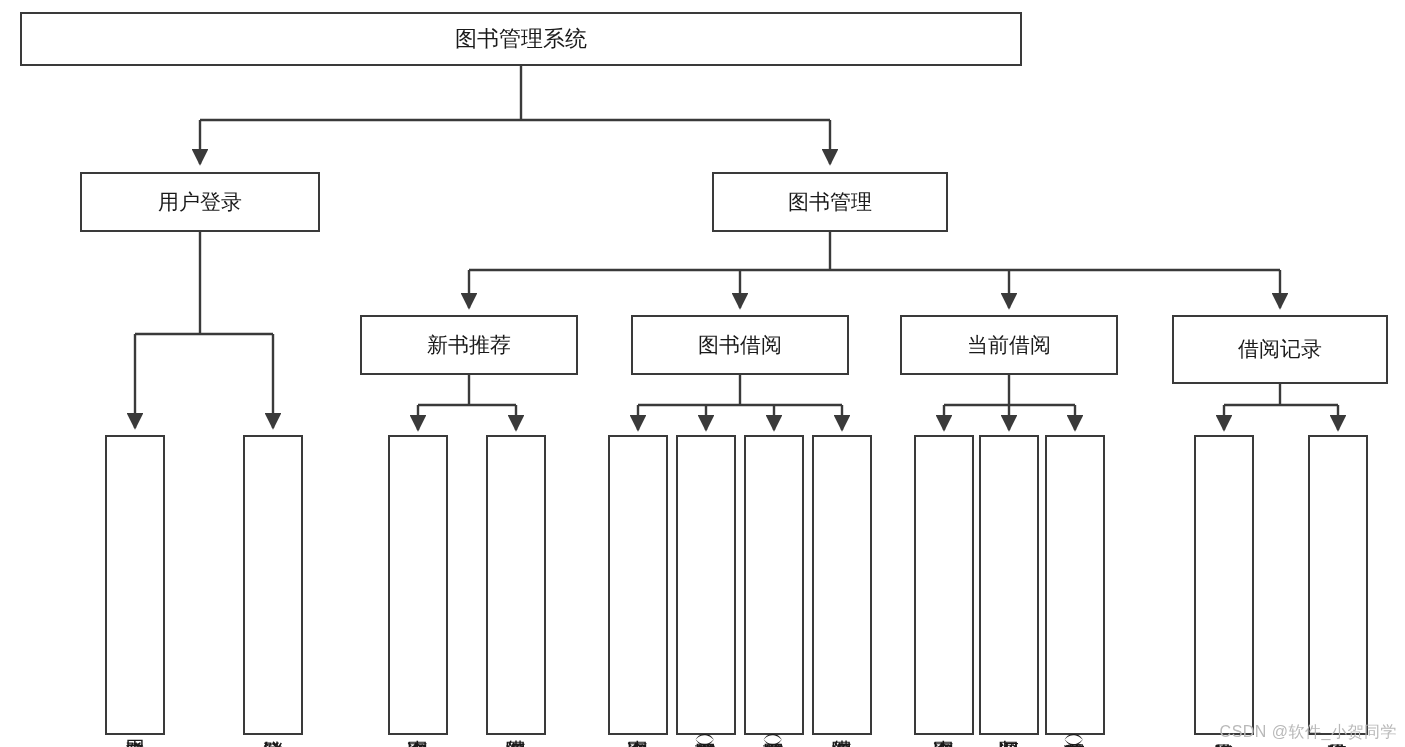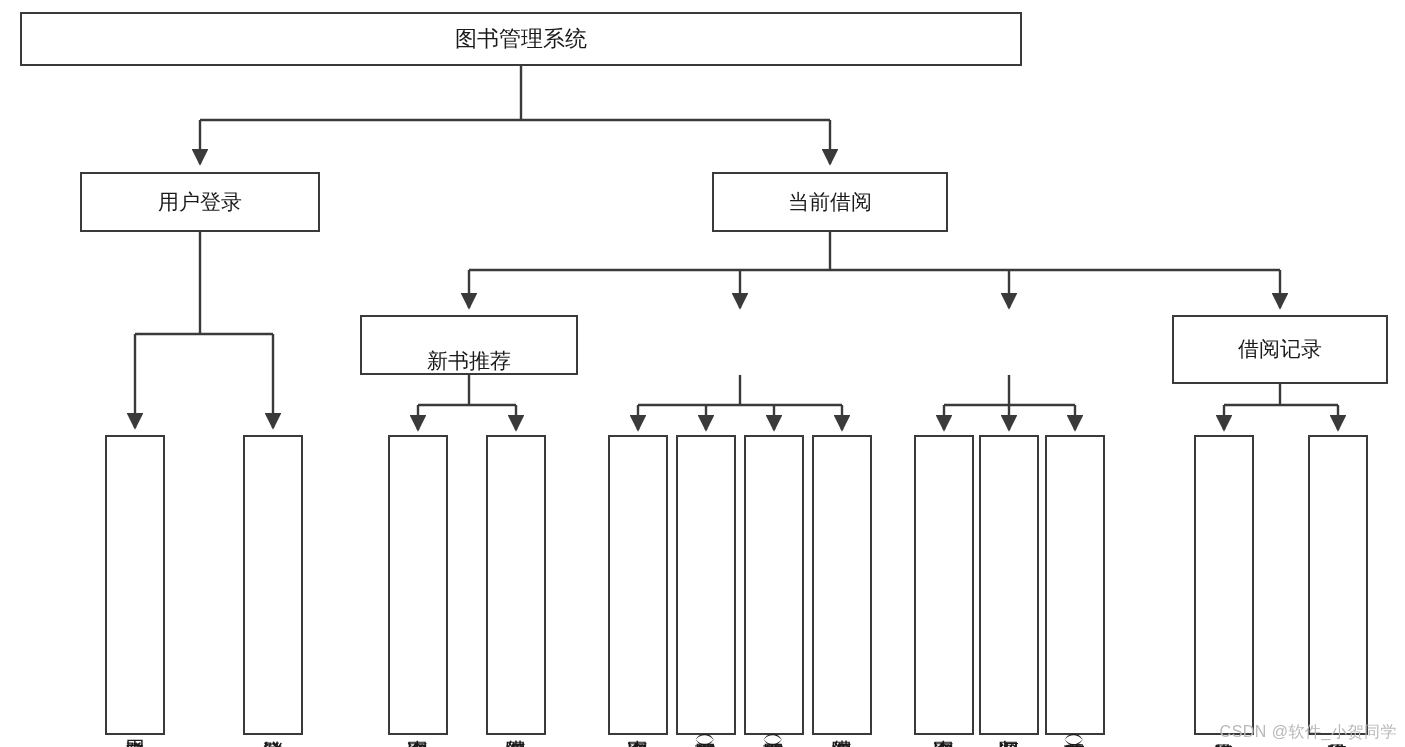--- a/index.html
+++ b/index.html
@@ -131,25 +131,31 @@
   </svg>
 
   <div class="node horiz root" style="left:20px; top:12px; width:1002px; height:54px;">
     <span class="node-label">图书管理系统</span>
   </div>
 
   <div class="node horiz" style="left:80px; top:172px; width:240px; height:60px;">
     <span class="node-label">用户登录</span>
   </div>
   <div class="node horiz" style="left:712px; top:172px; width:236px; height:60px;">
+    <span class="node-label">图书管理</span>
+  </div>
+
+  <div class="node horiz" style="left:360px; top:315px; width:218px; height:60px;">
+    <span class="node-label">新书推荐</span>
+  </div>
+  <div class="node horiz" style="left:631px; top:315px; width:218px; height:60px;">
+    <span class="node-label">图书借阅</span>
+  </div>
+  <div class="node horiz" style="left:900px; top:315px; width:218px; height:60px;">
     <span class="node-label">当前借阅</span>
-  </div>
-
-  <div class="node horiz" style="left:360px; top:315px; width:218px; height:60px;align-items:flex-end;">
-    <span class="node-label">新书推荐</span>
   </div>
   <div class="node horiz" style="left:1172px; top:315px; width:216px; height:69px;">
     <span class="node-label">借阅记录</span>
   </div>
 
   <div class="node vert" style="left:105px; top:435px; width:60px; height:300px;">
     <span class="node-label">用户登录</span>
   </div>
   <div class="node vert" style="left:243px; top:435px; width:60px; height:300px;">
     <span class="node-label">注销登录</span>

